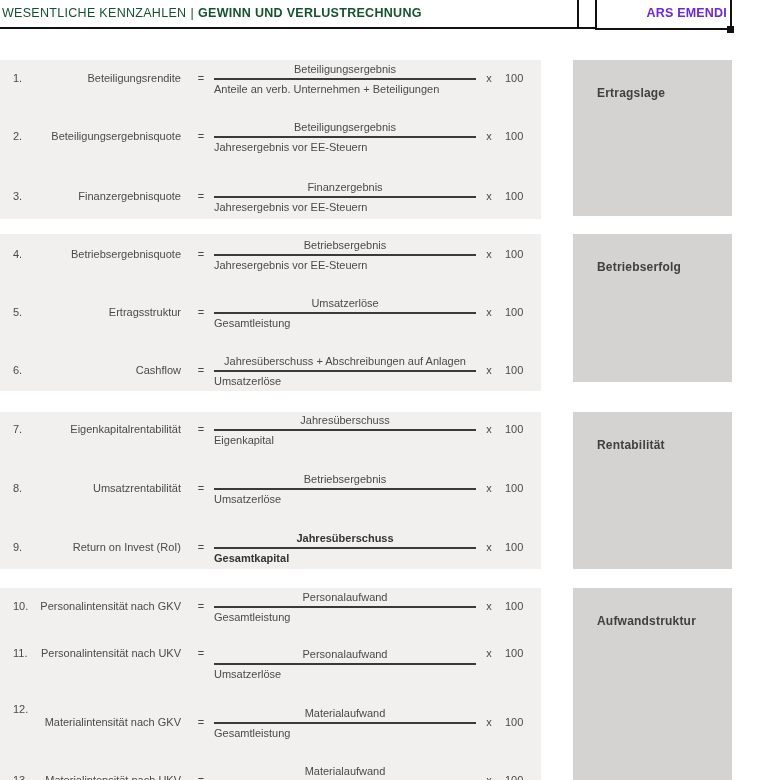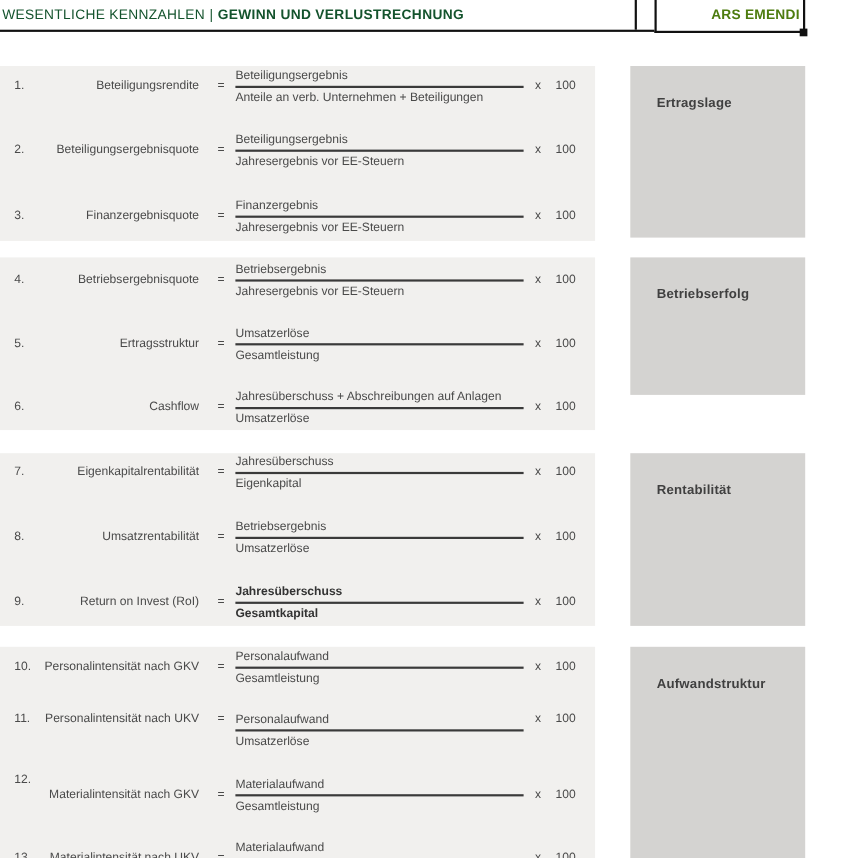--- a/index.html
+++ b/index.html
@@ -17,38 +17,38 @@
   }
   .hdr-title .bold { font-weight:bold; }
   .hdr-title .sep { margin:0 4px; }
   .hdr-underline { position:absolute; left:0; top:27px; width:596px; height:2px; background:#111; }
   .hdr-vline { position:absolute; left:577px; top:0; width:2px; height:27px; background:#111; }
   .brand-box {
     position:absolute; left:595px; top:0; width:137px; height:30px;
     border:2px solid #111; border-top:none; box-sizing:border-box; background:#fff;
   }
   .brand-box span {
-    position:absolute; right:3px; top:6px; font-size:12.5px; font-weight:bold; color:#4d7c0f;
+    position:absolute; right:3px; top:6px; font-size:12.5px; font-weight:bold; color:#6d28d9;
     letter-spacing:0.2px; white-space:nowrap;
   }
   .sel-handle { position:absolute; left:727px; top:26px; width:7px; height:7px; background:#111; }
 
   
   .band { position:absolute; left:0; width:541px; background:#f1f0ee; }
   .catbox { position:absolute; left:573px; width:159px; background:#d4d3d1; }
   .catlabel { position:absolute; left:24px; top:26px; font-size:12px; font-weight:bold; color:#404040; letter-spacing:0.2px; white-space:nowrap; }
 
   
   .frow { position:absolute; left:0; width:541px; height:58px; font-size:11px; color:#4a4a4a; }
   .frow > div { position:absolute; line-height:13px; white-space:nowrap; }
   .rnum    { left:13px;  top:22px; width:26px; }
   .rname   { left:18px;  top:22px; width:163px; text-align:right; }
   .req     { left:194px; top:22px; width:14px; text-align:center; }
   .rfrac   { left:214px; top:0;    width:262px; height:58px; }
-  .rnumer  { position:absolute; left:0; right:0; top:13px; }
+  .rnumer  { position:absolute; left:0; right:0; top:13px; text-align:center; }
   .rrule   { position:absolute; left:0; right:0; top:28px; height:1.5px; background:#3a3a3a; }
   .rdenom  { position:absolute; left:0; right:0; top:33px; }
   .rtimes  { left:482px; top:22px; width:14px; text-align:center; }
   .rfactor { left:505px; top:22px; width:30px; }
 
   
   .lift-labels .rnum, .lift-labels .rname, .lift-labels .req,
   .lift-labels .rtimes, .lift-labels .rfactor { top:12px; }
   .lift-num .rnum { top:9px; }
   .bold-frac .rnumer, .bold-frac .rdenom { font-weight:bold; color:#333; }
@@ -69,21 +69,21 @@
   <div class="sel-handle"></div>
 
   <div class="band" style="top:60px;  height:159px;"></div>
   <div class="band" style="top:234px; height:157px;"></div>
   <div class="band" style="top:412px; height:157px;"></div>
   <div class="band" style="top:588px; height:192px;"></div>
 
   <div class="catbox" style="top:60px;  height:156px;">
     <span class="catlabel">Ertragslage</span>
   </div>
-  <div class="catbox" style="top:234px; height:125px;">
+  <div class="catbox" style="top:234px; height:148px;">
     <span class="catlabel">Betriebserfolg</span>
   </div>
   <div class="catbox" style="top:588px; height:192px;">
     <span class="catlabel">Aufwandstruktur</span>
   </div>
   <div class="catbox" style="top:412px; height:157px;">
     <span class="catlabel">Rentabilität</span>
   </div>
 
   <div class="frow" style="top:50px;">

